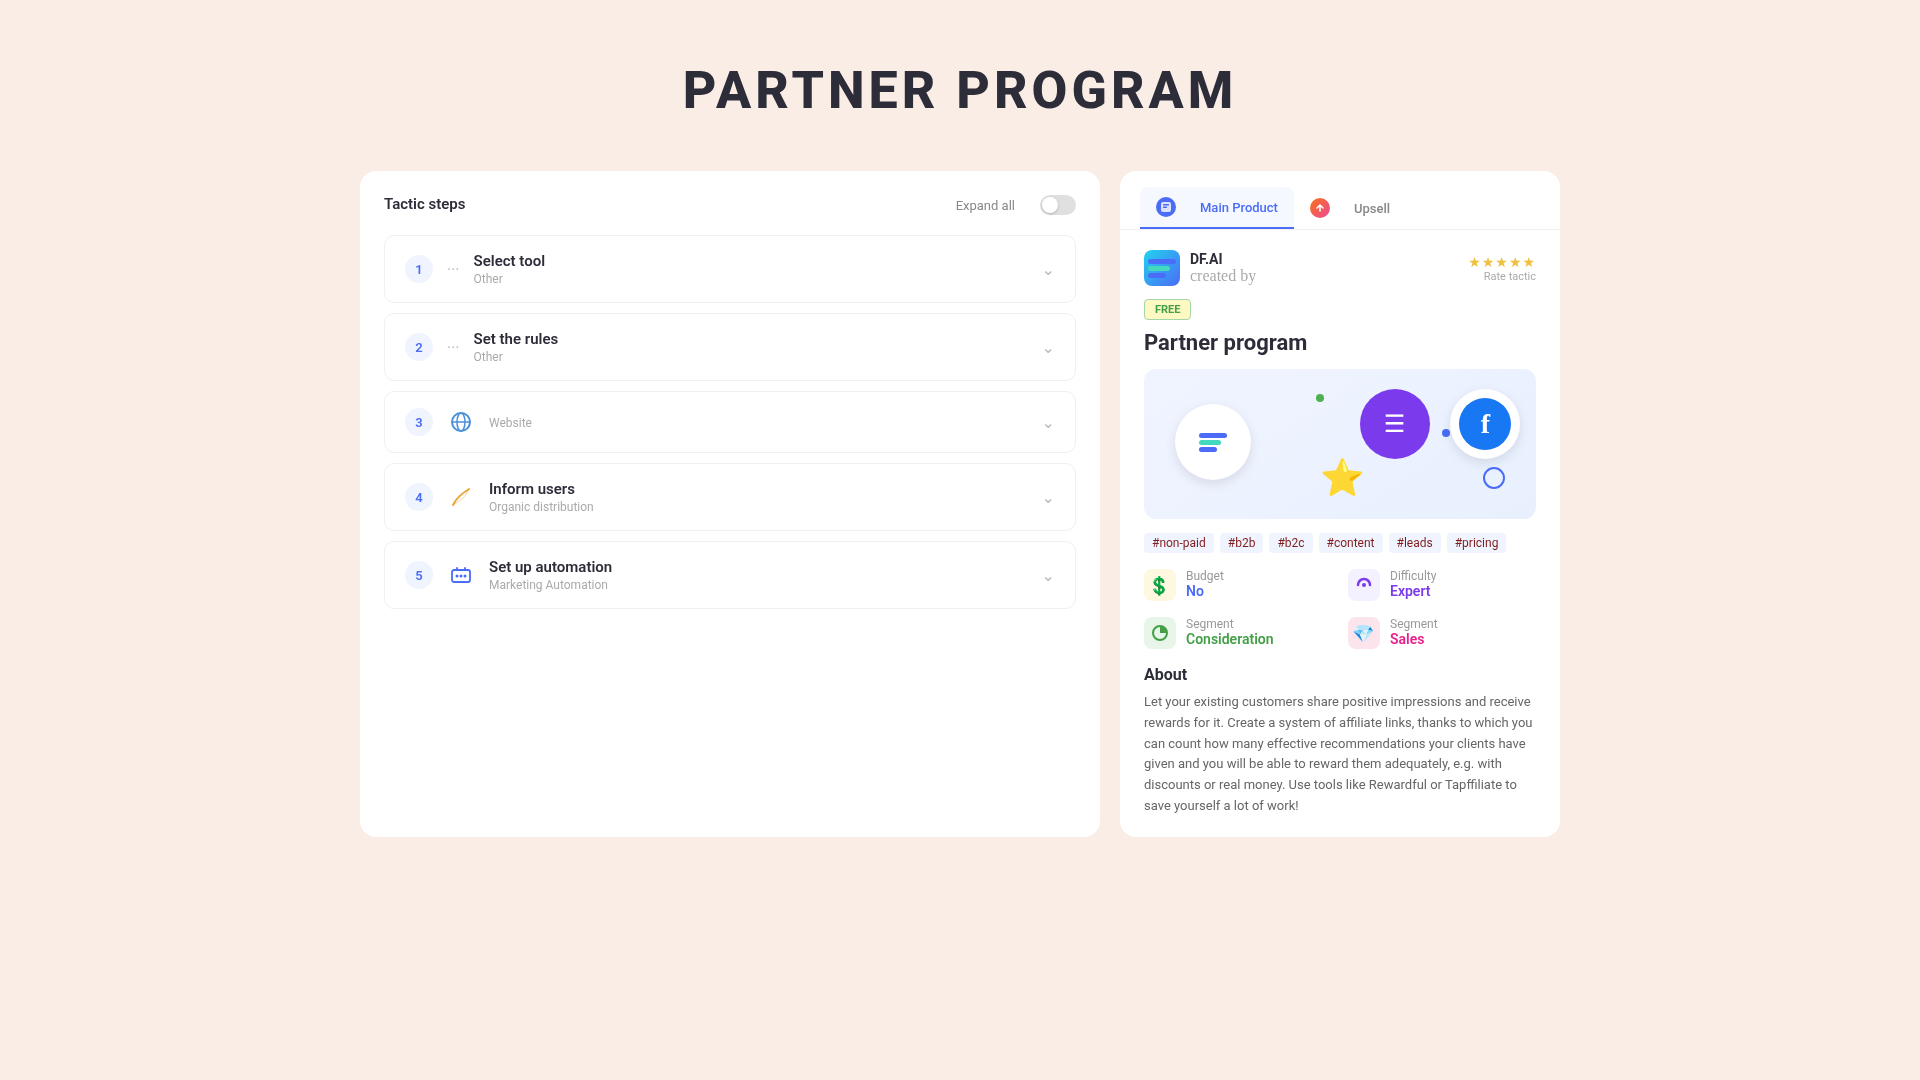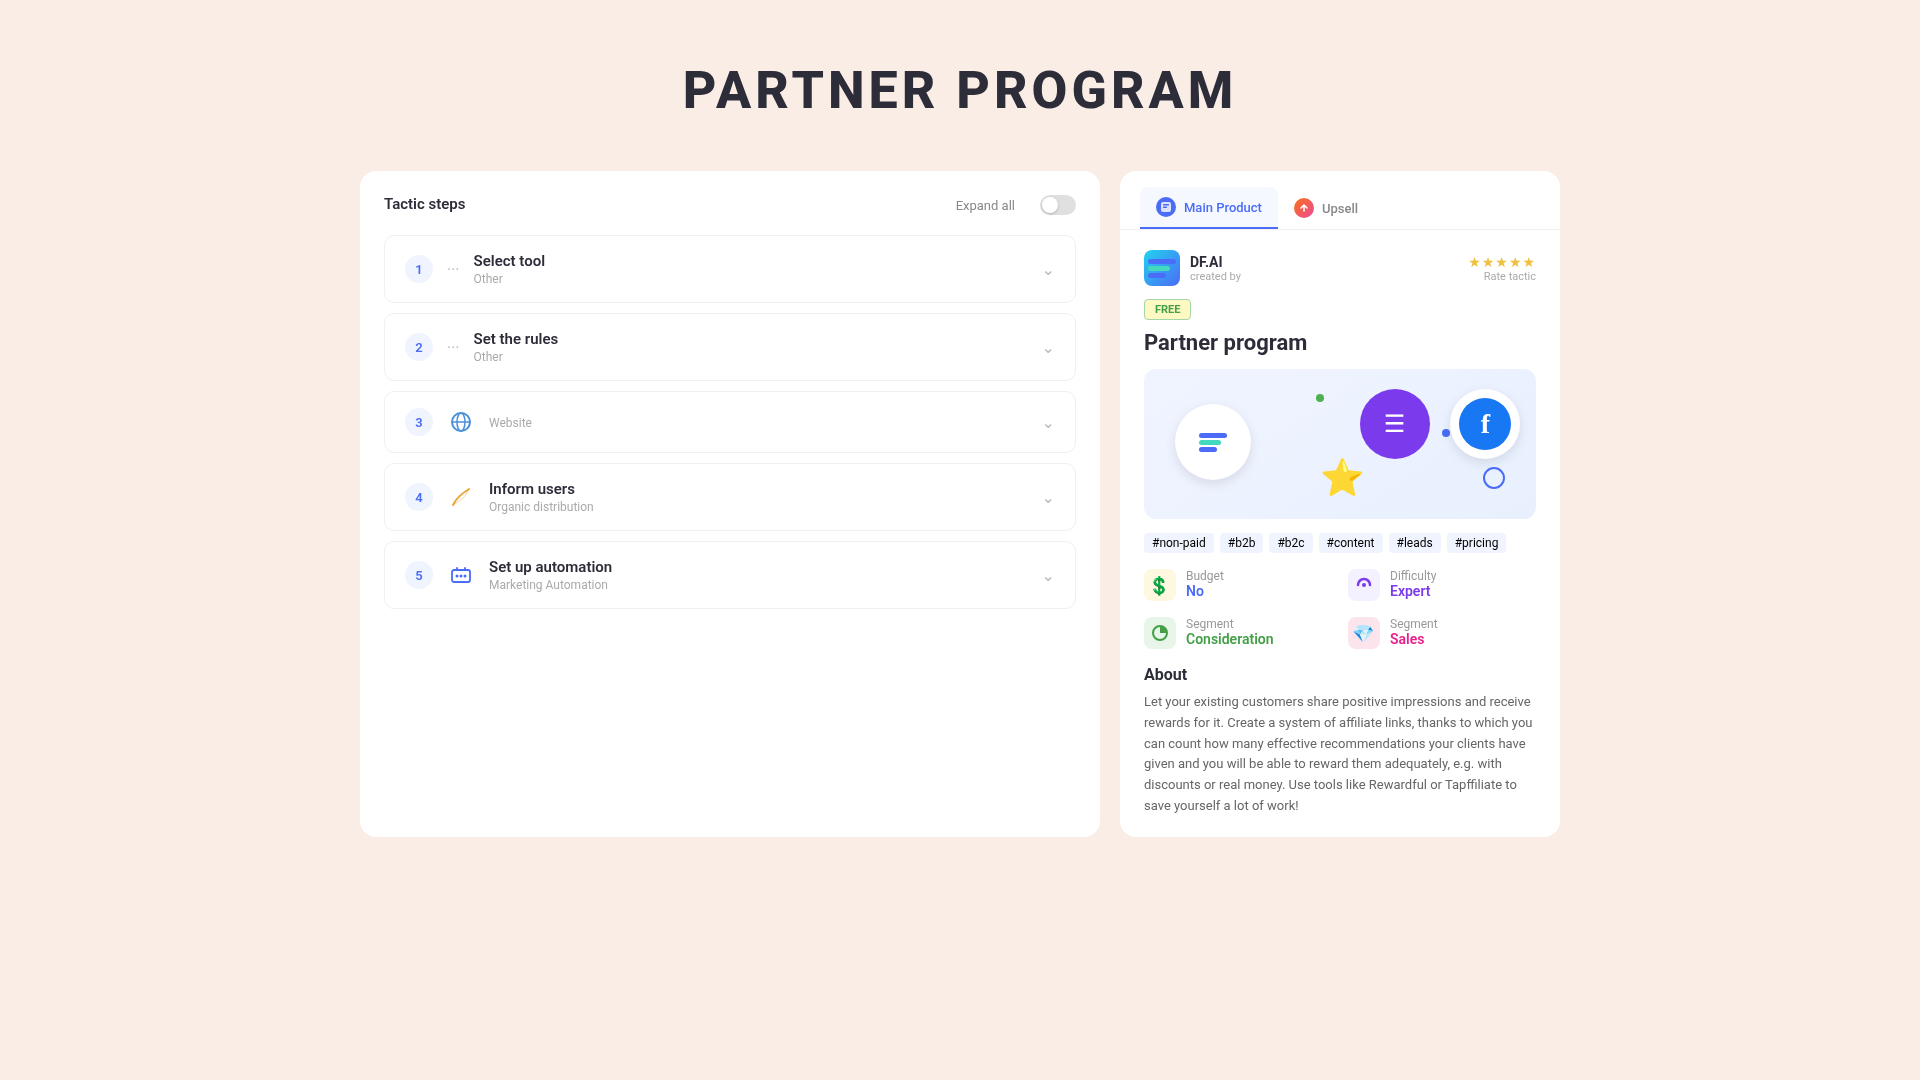--- a/index.html
+++ b/index.html
@@ -136,21 +136,21 @@
     }
     .right-tabs {
       display: flex;
       gap: 0;
       padding: 16px 20px 0;
       border-bottom: 1px solid #f0f0f0;
     }
     .tab {
       display: flex;
       align-items: center;
-      gap: 8px;
+      gap: 24px;
       padding: 10px 16px;
       border-radius: 8px 8px 0 0;
       font-size: 13px;
       font-weight: 500;
       cursor: pointer;
       color: #888;
     }
     .tab.active {
       background: #f5f8ff;
       color: #4a6cf7;
@@ -186,21 +186,21 @@
       width: 36px;
       height: 36px;
       background: linear-gradient(135deg, #22d3ee, #4a6cf7);
       border-radius: 8px;
       display: flex;
       align-items: center;
       justify-content: center;
     }
     .creator-name-block {}
     .creator-name { font-size: 14px; font-weight: 700; color: #2d2d3a; }
-    .creator-by { font-size: 11px; color: #aaa; }
+    .creator-by { font-size: 16px; color: #aaa; font-family: Liberation Serif, serif; }
     .stars { color: #f0c040; font-size: 14px; letter-spacing: 1px; }
     .rate-label { font-size: 11px; color: #aaa; text-align: right; }
 
     .free-badge {
       display: inline-block;
       background: #fef9c3;
       color: #43a047;
       font-size: 11px;
       font-weight: 700;
       padding: 3px 10px;
@@ -282,21 +282,21 @@
       display: flex; flex-direction: column; gap: 2px; align-items: flex-start;
     }
     .stripe-line { height: 5px; border-radius: 3px; }
     .stripe-line-1 { width: 28px; background: #4a6cf7; }
     .stripe-line-2 { width: 22px; background: #43d9bf; }
     .stripe-line-3 { width: 18px; background: #4a6cf7; }
 
     .tags { display: flex; flex-wrap: wrap; gap: 6px; margin-bottom: 16px; }
     .tag {
       font-size: 12px;
-      color: #000000;
+      color: #7f1d1d;
       background: #f0f4ff;
       padding: 3px 8px;
       border-radius: 4px;
     }
 
     .metrics-grid {
       display: grid;
       grid-template-columns: 1fr 1fr;
       gap: 16px;
       margin-bottom: 16px;

